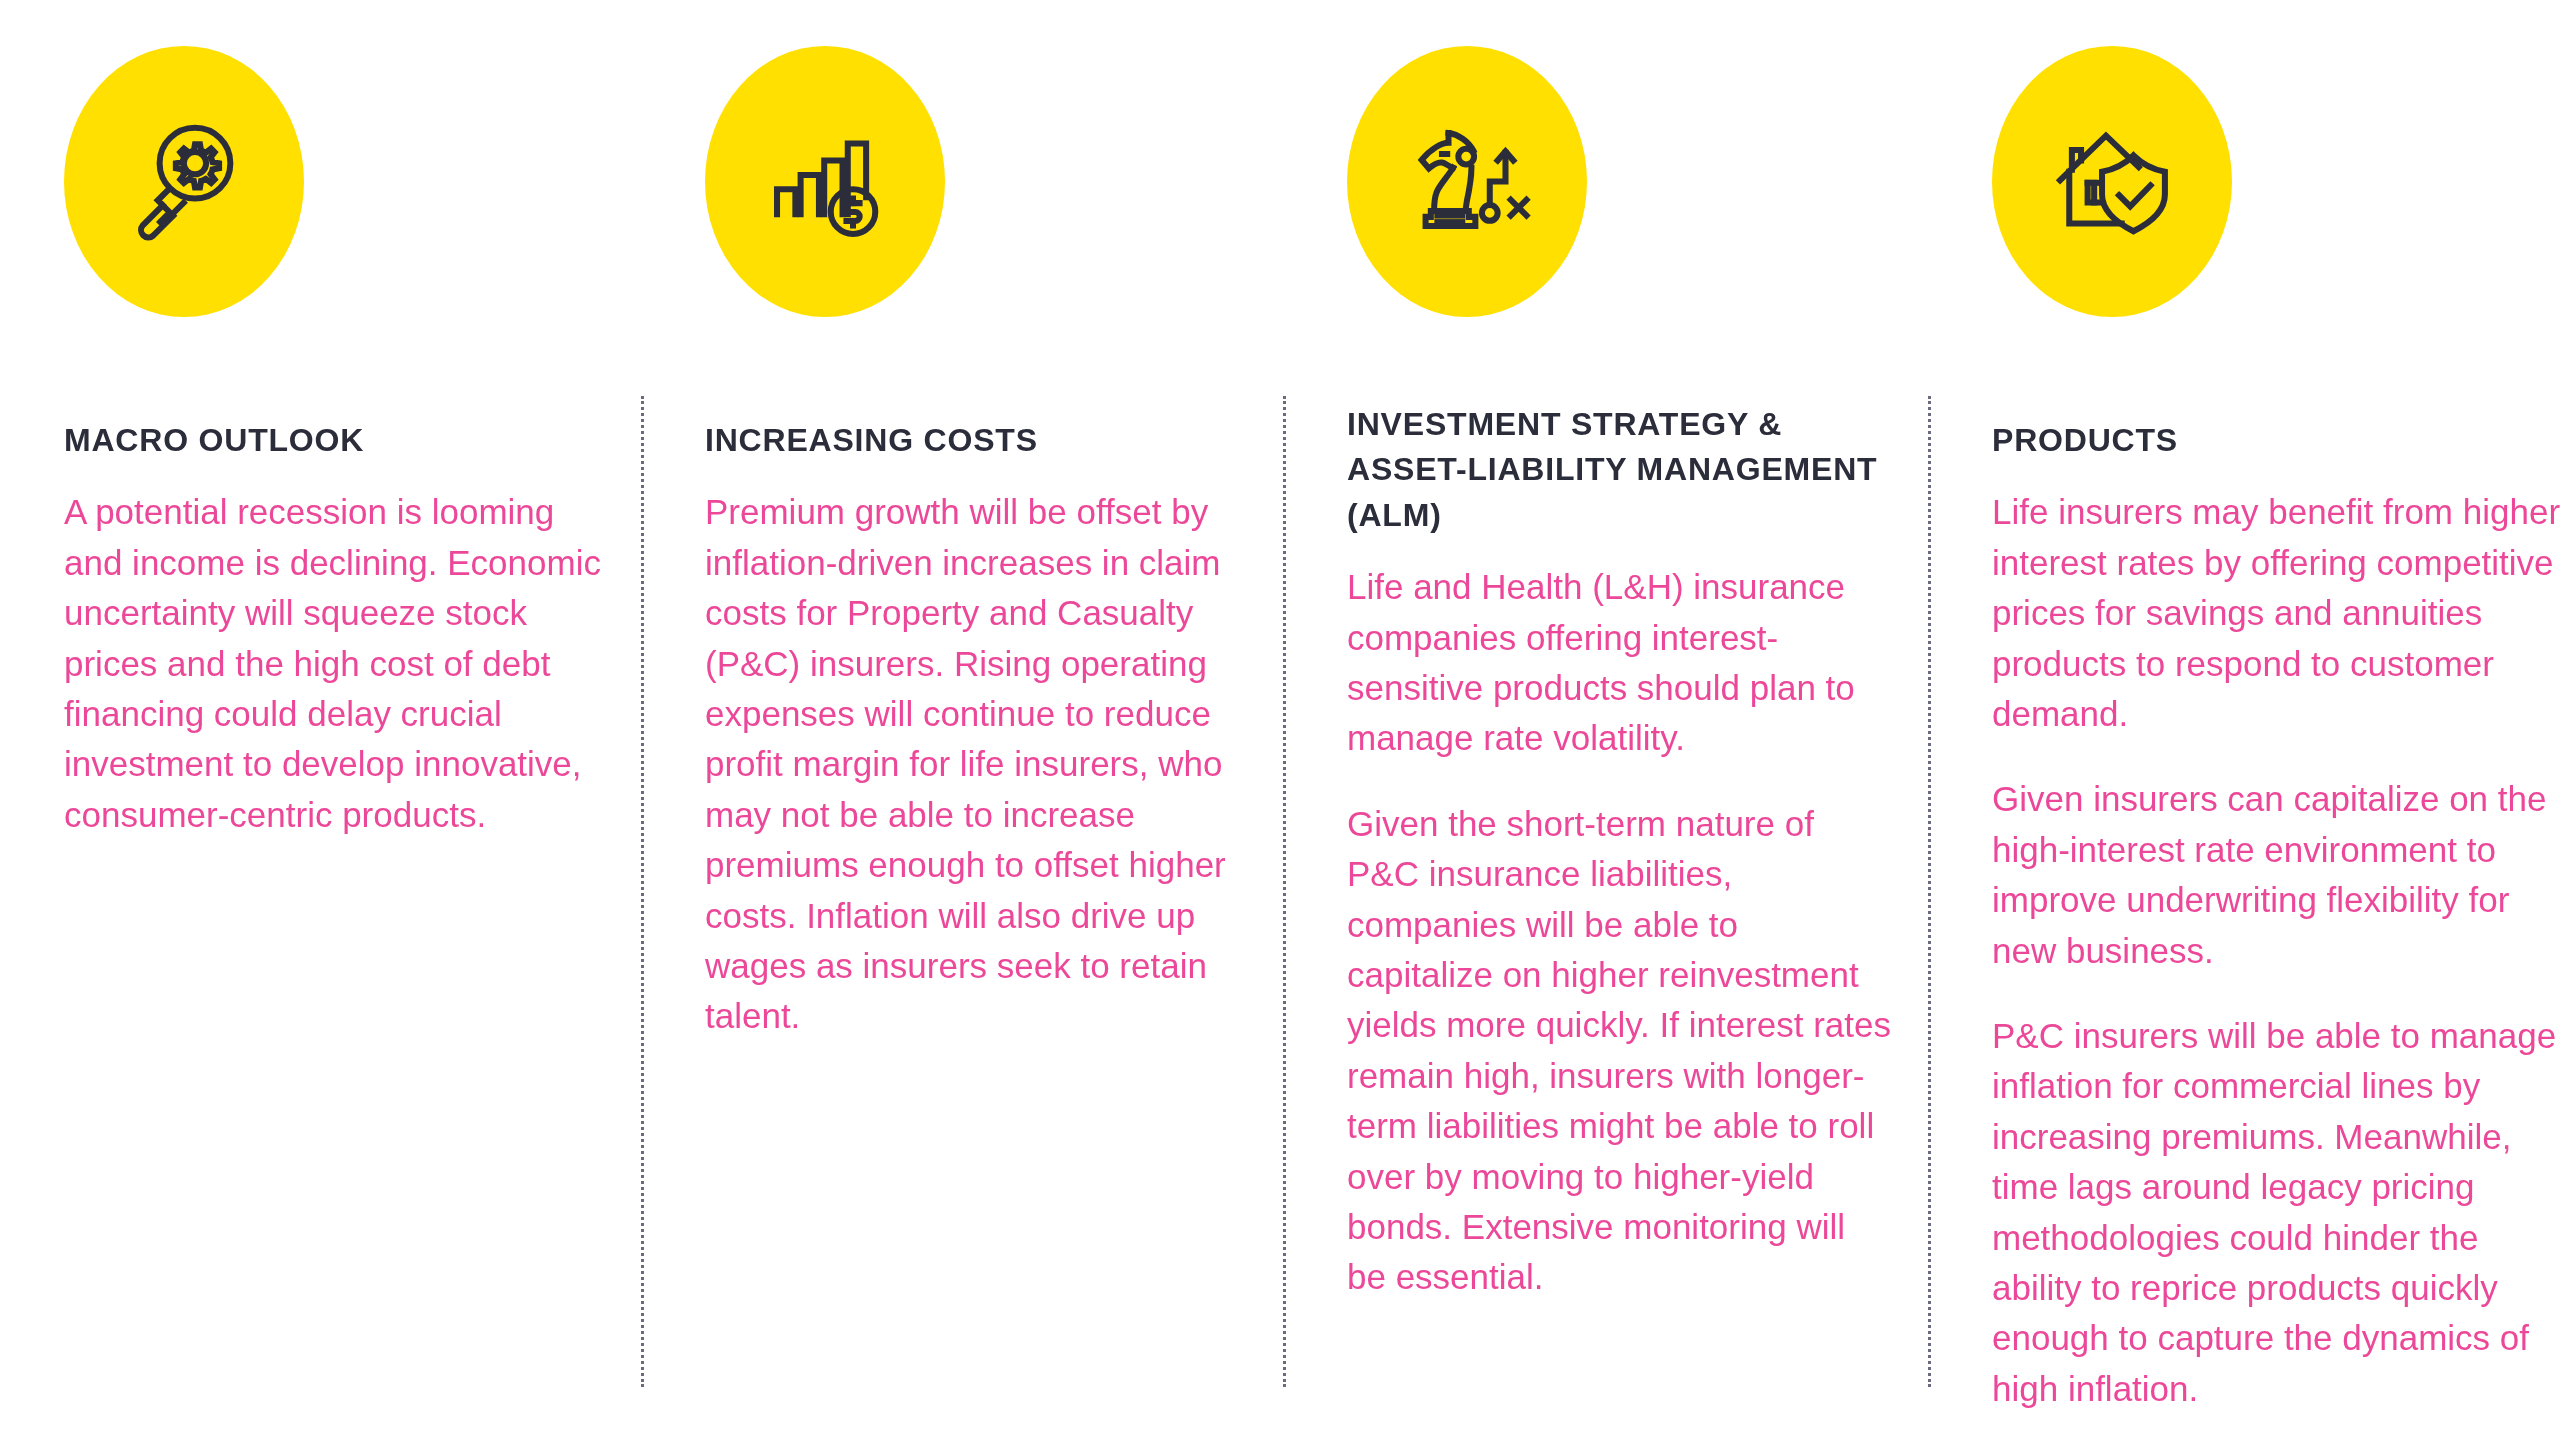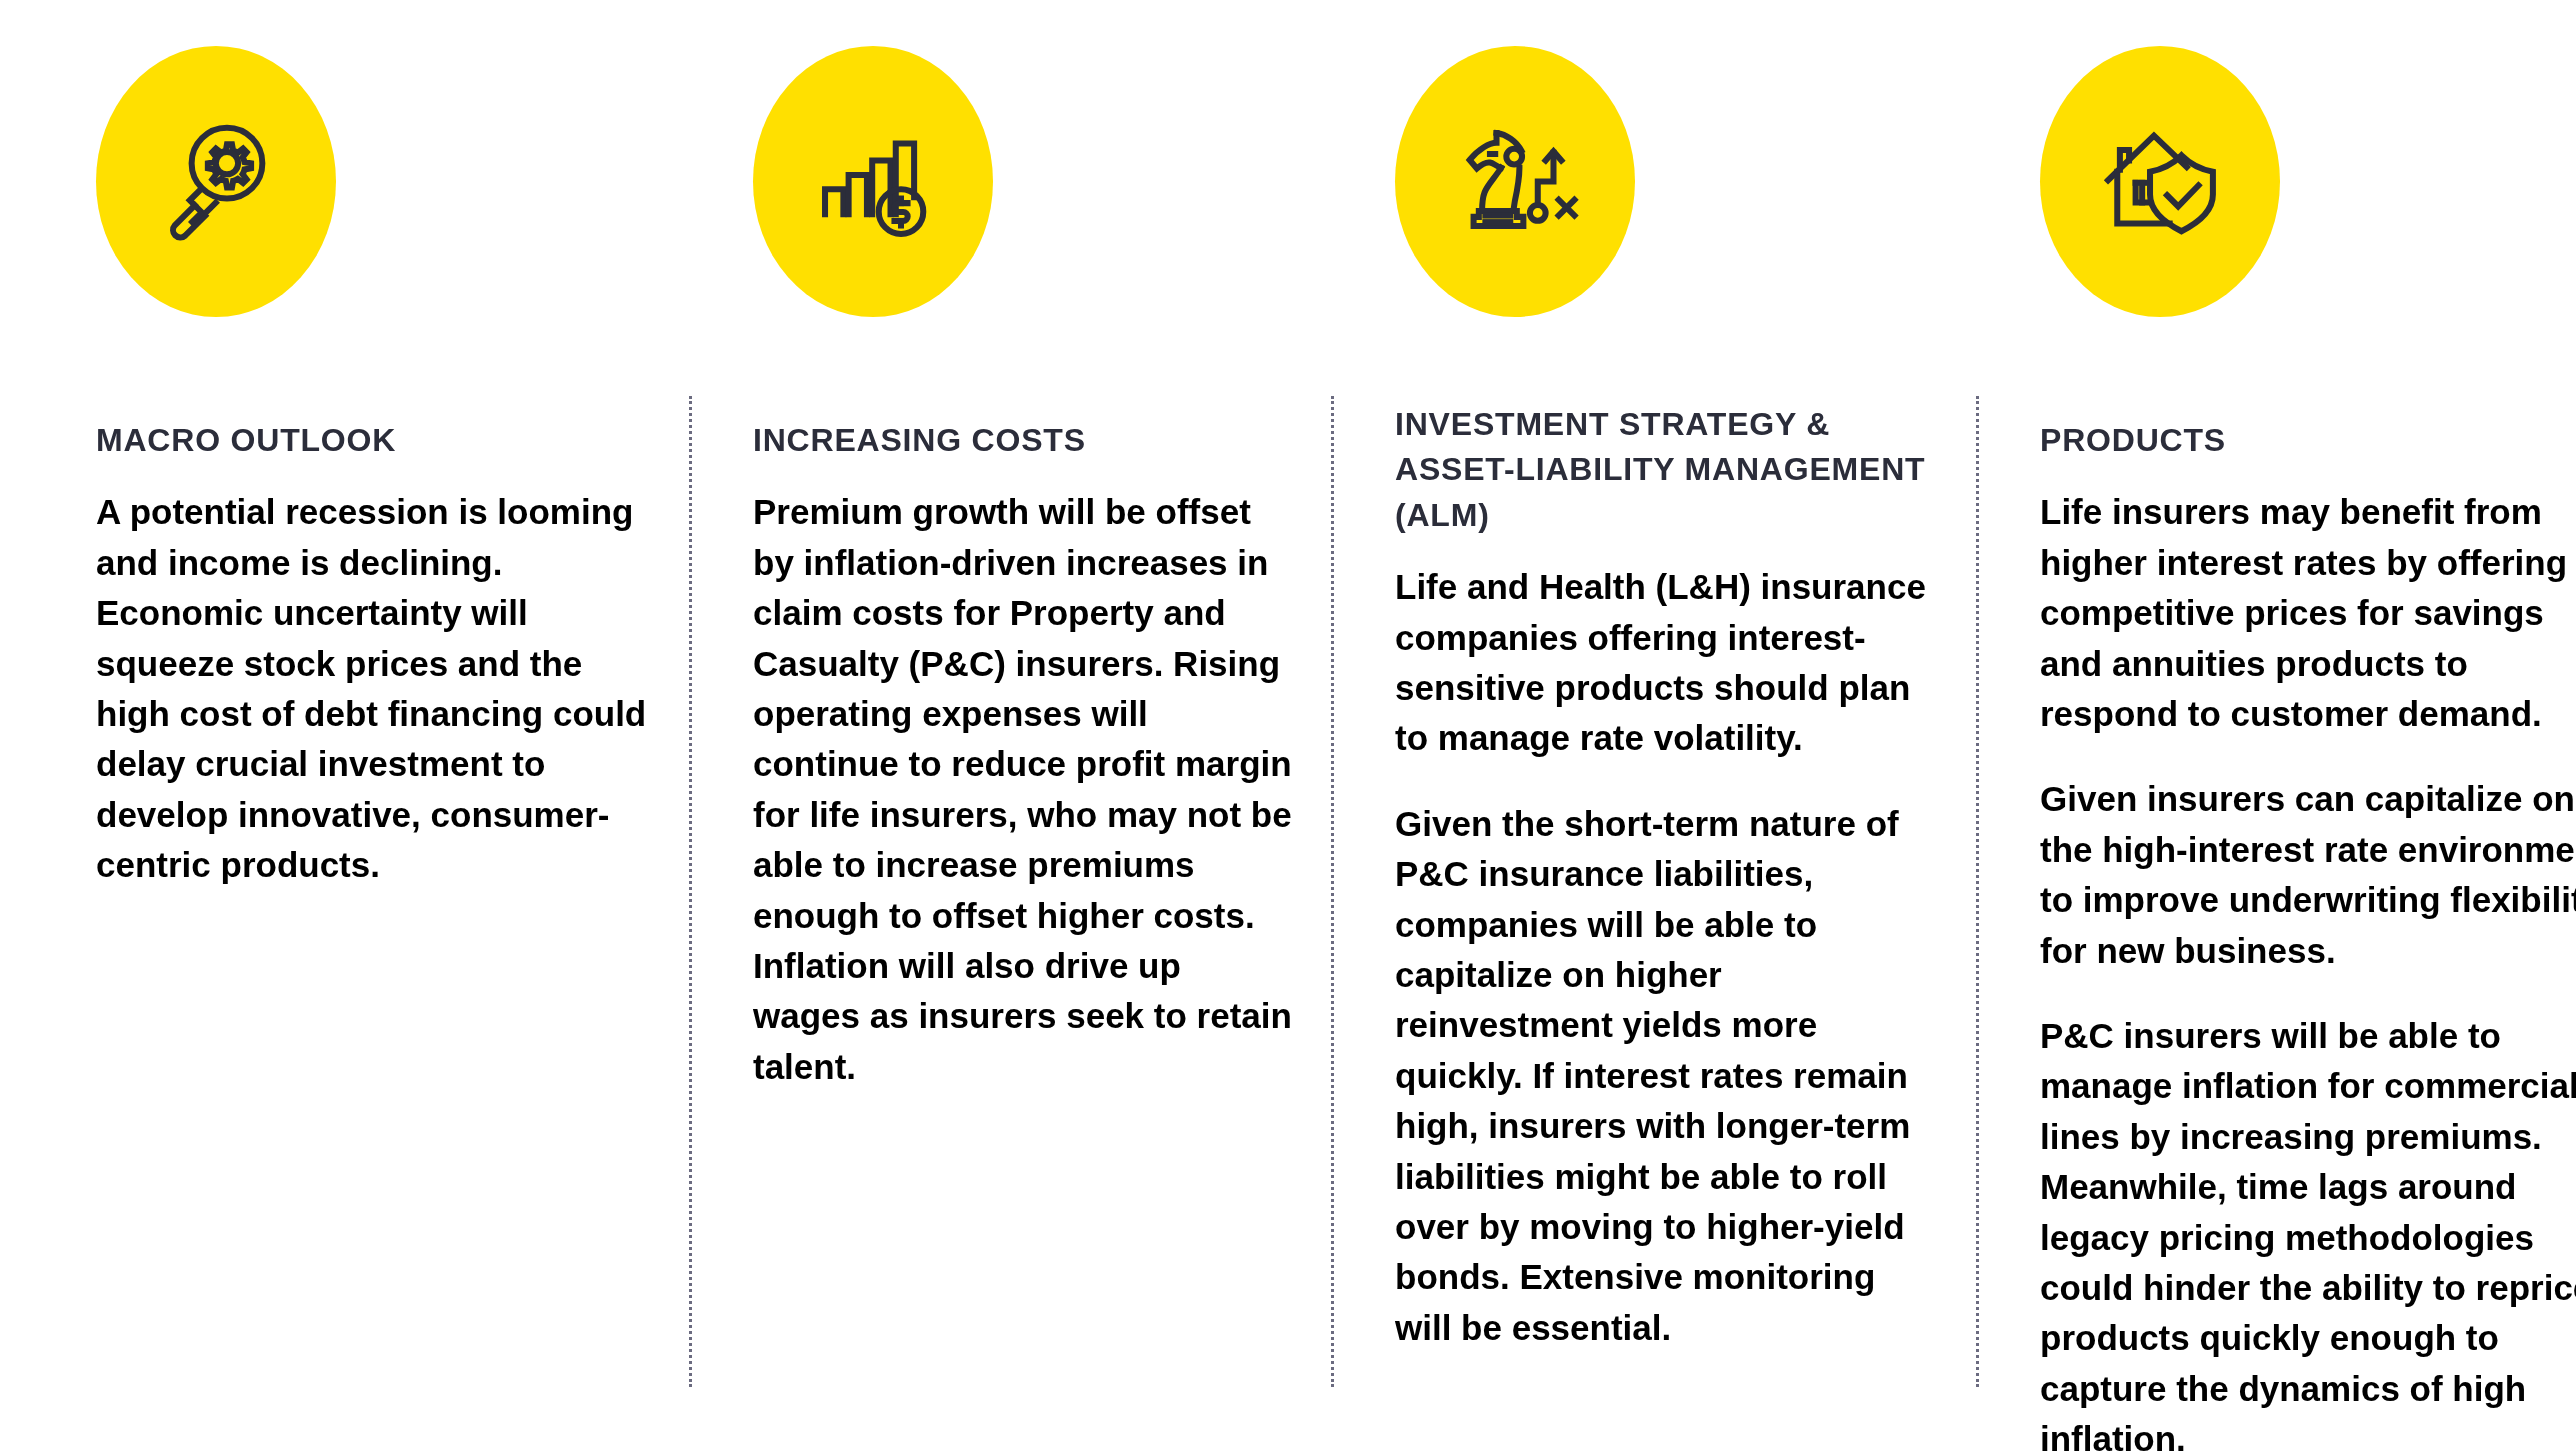--- a/index.html
+++ b/index.html
@@ -28,21 +28,21 @@
     flex-direction: row;
     align-items: flex-start;
   }
 
   .column {
     position: relative;
     height: 100%;
     flex: 0 0 auto;
   }
 
-  .col-0 { width: 641px; padding-left: 48px; padding-right: 35px; margin-left: 48px; }
+  .col-0 { width: 641px; padding-left: 64px; padding-right: 35px; }
   .col-1 { width: 642px; padding-left: 64px; padding-right: 35px; }
   .col-2 { width: 645px; padding-left: 64px; padding-right: 35px; }
   .col-3 { width: 648px; padding-left: 64px; padding-right: 15px; }
 
   .divider {
     position: absolute;
     top: 396px;
     bottom: 68px;
     left: 0;
     width: 0;
@@ -83,22 +83,22 @@
     color: #2b2d3a;
     text-transform: uppercase;
   }
 
   .col-2 .heading { margin-top: 85px; }
 
   .para {
     margin-top: 24px;
     font-size: 35px;
     line-height: 1.44;
-    color: #000000;
-    font-weight: 700;
+    color: #ec4899;
+    font-weight: 400;
   }
 
   .para + .para { margin-top: 35px; }
 </style>
 </head>
 <body>
 
 <div class="board">
   <div class="columns">
 

